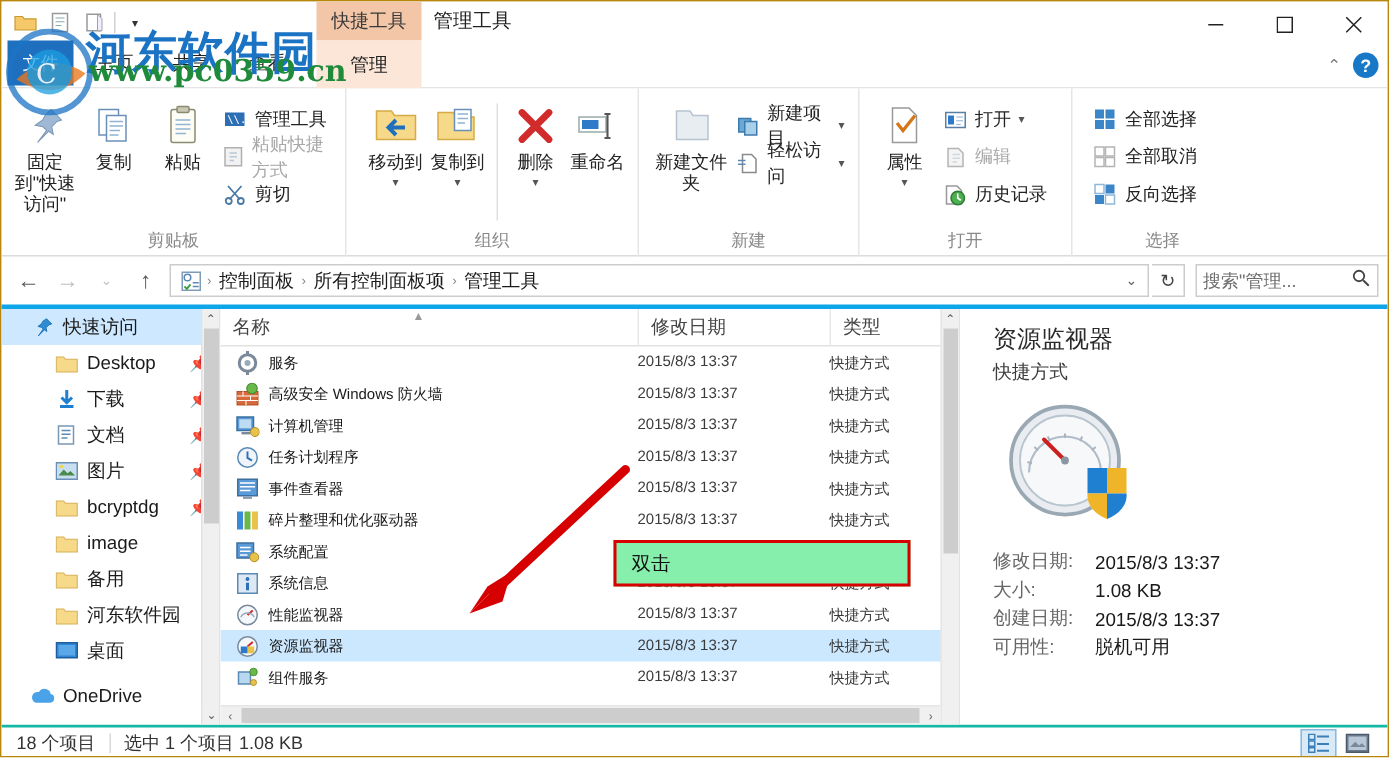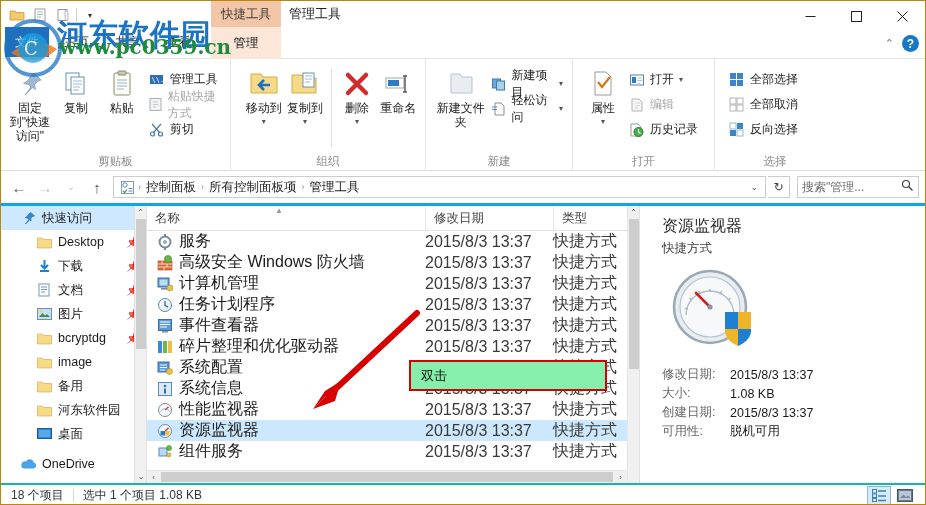--- a/index.html
+++ b/index.html
@@ -224,21 +224,21 @@
     background: #fff;
   }
   .ch { padding-left: 8px; border-left: 1px solid #e8e8e8; height: 25px; line-height: 25px; }
   .ch:first-child { border-left: none; }
   .ch.name { width: 278px; }
   .ch.date { width: 128px; }
   .ch.type { width: 80px; }
   .sortmark { position: absolute; left: 128px; top: 0px; font-size: 8px; color: #999; }
   .row {
     height: 21px; display: flex; align-items: center;
-    font-size: 16px; color: #1a1a1a;
+    font-size: 10px; color: #1a1a1a;
   }
   .row.sel { background: #cce8ff; }
   .cell.name { width: 278px; display: flex; align-items: center; padding-left: 10px; gap: 6px; }
   .cell.date { width: 128px; color: #3a3a3a; }
   .cell.type { width: 80px; color: #3a3a3a; }
   .fi { width: 16px; height: 16px; flex: 0 0 16px; }
   .fl-vscroll {
     position: absolute; right: 0; top: 0; width: 12px; height: 100%;
     background: #f0f0f0; border-left: 1px solid #e6e6e6;
   }

